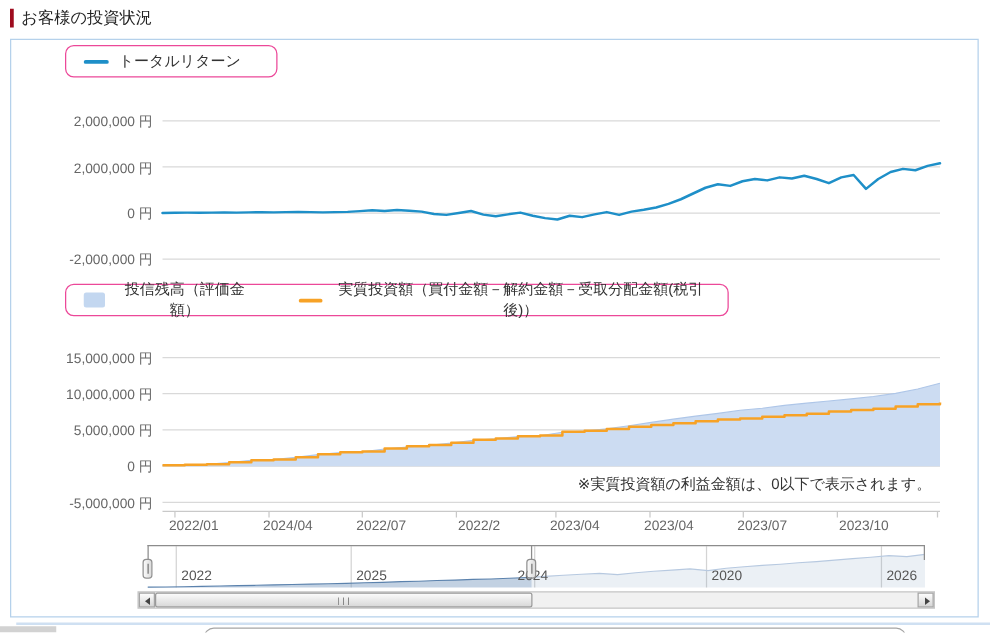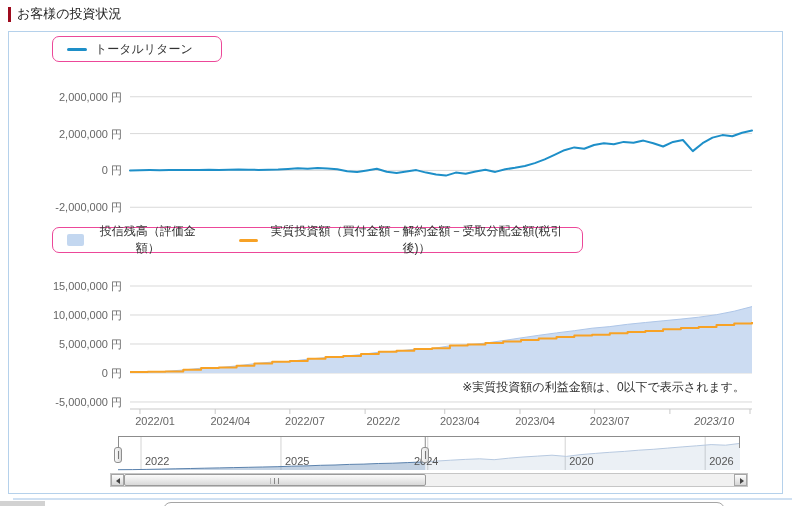--- a/index.html
+++ b/index.html
@@ -126,21 +126,21 @@
     <div class="ylabel" style="top: 394.983px;">-5,000,000 円</div>
   </div>
 <div id="xticks2">
     <div class="xlabel" style="left: 104.952px;">2022/01</div>
     <div class="xlabel" style="left: 180.214px;">2024/04</div>
     <div class="xlabel" style="left: 254.854px;">2022/07</div>
     <div class="xlabel" style="left: 330.116px;">2022/2</div>
     <div class="xlabel" style="left: 409.732px;">2023/04</div>
     <div class="xlabel" style="left: 484.994px;">2023/04</div>
     <div class="xlabel" style="left: 559.634px;">2023/07</div>
-    <div class="xlabel" style="left: 664px; font-style: italic;">2023/10</div>
+    <div class="xlabel" style="left: 641px;">2023/10</div>
   </div>
 
 <div class="abs" id="note">※実質投資額の利益金額は、0以下で表示されます。</div>
 
 <svg id="navchart" style="left:118px;top:436px;" width="622" height="34">
     <defs>
       <clipPath id="clip-sel">
         <rect x="0" y="-4" width="307.268" height="42"></rect>
       </clipPath>
       <clipPath id="clip-rest">

